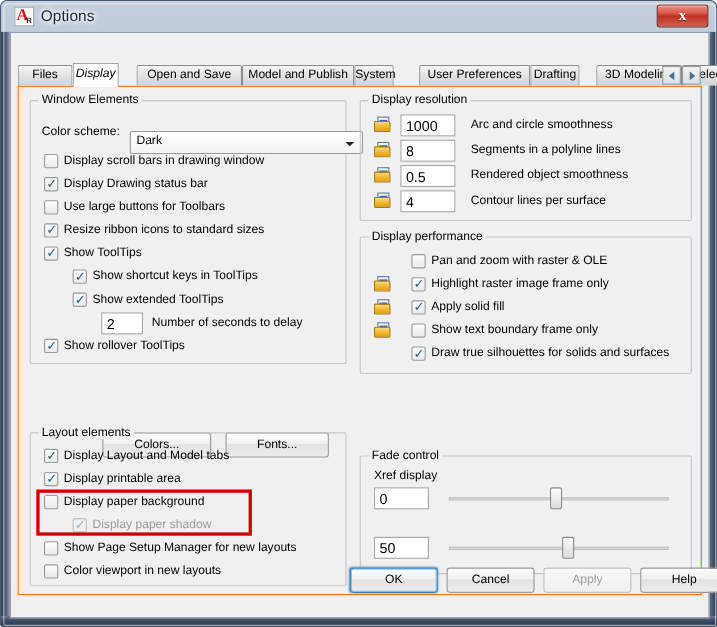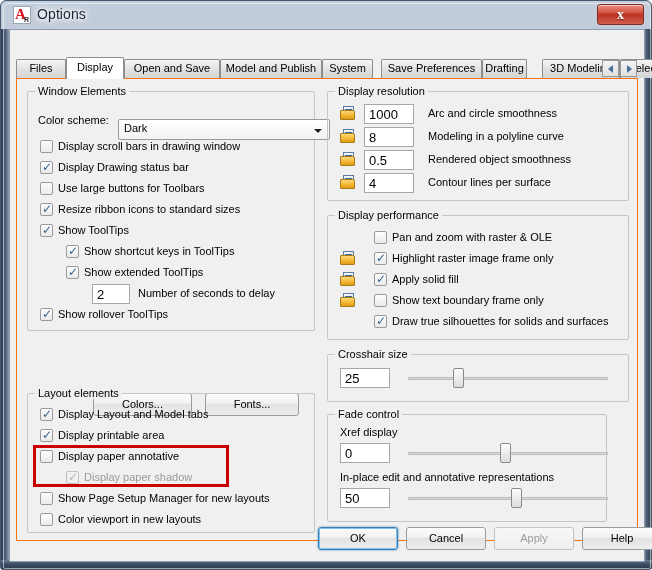--- a/index.html
+++ b/index.html
@@ -260,21 +260,21 @@
   
   #annotation {
     position: absolute;
     border: 3px solid #cc0000;
     background: transparent;
     pointer-events: none;
     z-index: 40;
   }
 
   
-  #buttonbar { position: absolute; left: 0; bottom: 0; width: 634px; height: 42px; }
+  #buttonbar { position: absolute; left: 0; bottom: 11px; width: 634px; height: 42px; }
 </style>
 </head>
 <body>
 
 <div id="window">
 
   <div id="titlebar">
     <div id="app-icon">
       <span class="glyph-a">A</span>
         <span class="glyph-r">R</span>
@@ -288,25 +288,25 @@
   <div id="frame-left"></div>
   <div id="frame-right"></div>
   <div id="frame-bottom"></div>
   <div id="window-inner-edge"></div>
 
   <div id="client">
 
 
     <div id="tabstrip">
       <div class="tab" style="left:0px;   width:50px;">Files</div>
-      <div class="tab active" style="left:50px;  width:58px;">Display</div>
+      <div class="tab active" style="left:50px;  width:42px;font-style:italic;">Display</div>
       <div class="tab" style="left:108px; width:96px;">Open and Save</div>
       <div class="tab" style="left:204px; width:102px;">Model and Publish</div>
-      <div class="tab" style="left:306px; width:51px;">System</div>
-      <div class="tab" style="left:365px; width:101px;">Save Preferences</div>
+      <div class="tab" style="left:306px; width:36px;">System</div>
+      <div class="tab" style="left:365px; width:101px;">User Preferences</div>
       <div class="tab" style="left:466px; width:45px;">Drafting</div>
       <div class="tab" style="left:526px; width:78px;">3D Modeling</div>
       <div class="tab" style="left:604px; width:62px;">Selection</div>
 
       <div id="tab-scroll">
         <div class="tab-arrow left">
             <span class="tri"></span>
           </div>
         <div class="tab-arrow right">
             <span class="tri"></span>
@@ -390,21 +390,21 @@
           <span class="lbl">Display Layout and Model tabs</span>
         </div>
         <div class="cb" style="left:12px; top:34px;">
           <span class="box">
               <span class="tick">✓</span>
             </span>
           <span class="lbl">Display printable area</span>
         </div>
         <div class="cb" style="left:12px; top:55px;">
           <span class="box"></span>
-          <span class="lbl">Display paper annotative</span>
+          <span class="lbl">Display paper background</span>
         </div>
         <div class="cb disabled" style="left:38px; top:76px;">
           <span class="box">
               <span class="tick">✓</span>
             </span>
           <span class="lbl">Display paper shadow</span>
         </div>
         <div class="cb" style="left:12px; top:97px;">
           <span class="box"></span>
           <span class="lbl">Show Page Setup Manager for new layouts</span>
@@ -429,21 +429,21 @@
         </div>
         <div class="stxt" style="left:100px; top:15px;">Arc and circle smoothness</div>
 
         <div class="file-icon" style="left:12px; top:37px;">
             <span class="page"></span>
             <span class="folder"></span>
           </div>
         <div class="tbox" style="left:36px; top:35px; width:50px;">
           <span class="v">8</span>
         </div>
-        <div class="stxt" style="left:100px; top:38px;">Modeling in a polyline curve</div>
+        <div class="stxt" style="left:100px; top:38px;">Segments in a polyline lines</div>
 
         <div class="file-icon" style="left:12px; top:60px;">
             <span class="page"></span>
             <span class="folder"></span>
           </div>
         <div class="tbox" style="left:36px; top:58px; width:50px;">
           <span class="v">0.5</span>
         </div>
         <div class="stxt" style="left:100px; top:61px;">Rendered object smoothness</div>
 
@@ -497,44 +497,33 @@
         </div>
 
         <div class="cb" style="left:46px; top:98px;">
           <span class="box">
               <span class="tick">✓</span>
             </span>
           <span class="lbl">Draw true silhouettes for solids and surfaces</span>
         </div>
       </div>
 
-      <div class="group" style="left:310px; top:275px; width:302px; height:48px;">
-        <span class="legend">Crosshair size</span>
-        <div class="tbox" style="left:12px; top:13px; width:50px;">
-          <span class="v">25</span>
-        </div>
-        <div class="slider" style="left:80px; top:12px; width:200px;">
-          <span class="track"></span>
-          <span class="thumb" style="left:45px;"></span>
-        </div>
-      </div>
-
-      <div class="group" style="left:310px; top:335px; width:280px; height:108px;">
+
+      <div class="group" style="left:310px; top:335px; width:302px; height:108px;">
         <span class="legend">Fade control</span>
 
         <div class="stxt" style="left:12px; top:11px;">Xref display</div>
         <div class="tbox" style="left:12px; top:28px; width:50px;">
           <span class="v">0</span>
         </div>
         <div class="slider" style="left:80px; top:27px; width:200px;">
           <span class="track"></span>
           <span class="thumb" style="left:92px;"></span>
         </div>
 
-        <div class="stxt" style="left:12px; top:56px;">In-place edit and annotative representations</div>
         <div class="tbox" style="left:12px; top:73px; width:50px;">
           <span class="v">50</span>
         </div>
         <div class="slider" style="left:80px; top:72px; width:200px;">
           <span class="track"></span>
           <span class="thumb" style="left:103px;"></span>
         </div>
       </div>
 
     </div>

